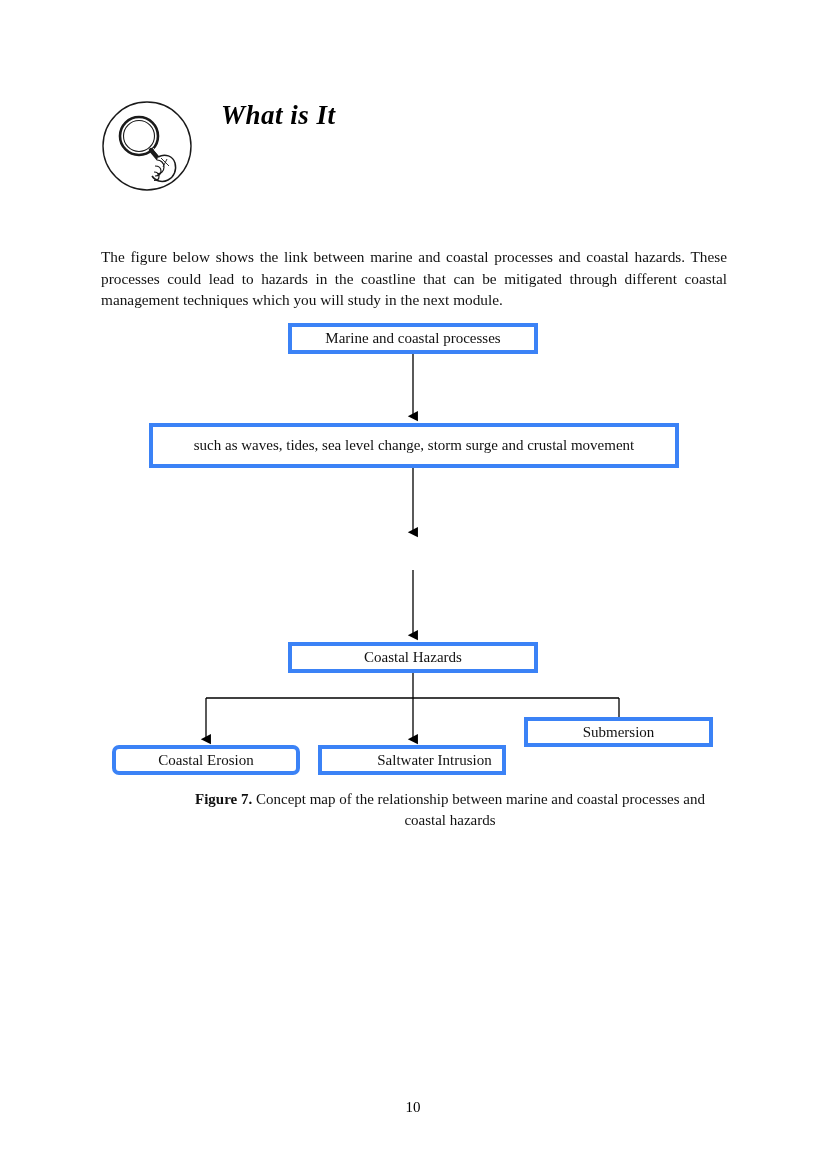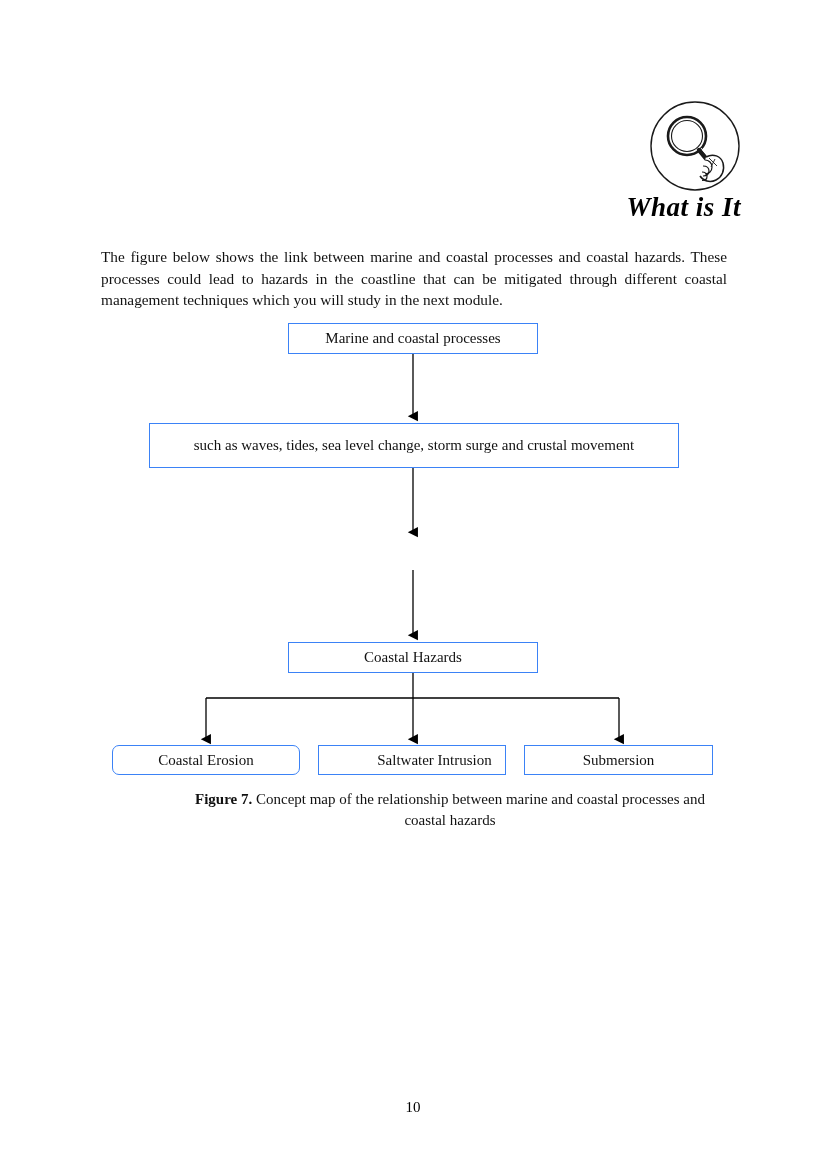--- a/index.html
+++ b/index.html
@@ -21,22 +21,21 @@
   }
 
   
   .header {
     position: absolute;
     left: 101px;
     top: 100px;
     width: 640px;
     height: 102px;
     display: flex;
-    align-items: flex-end;
-    flex-direction: column;
+    align-items: flex-start;
   }
   .badge-icon {
     width: 92px;
     height: 92px;
     flex: 0 0 92px;
   }
   .header-title {
     margin-left: 28px;
     font-family: "Liberation Serif", "DejaVu Serif", serif;
     font-weight: bold;
@@ -65,39 +64,39 @@
     position: absolute;
     left: 0;
     top: 0;
     width: 826px;
     height: 1169px;
     pointer-events: none;
   }
   .fc-box {
     position: absolute;
     box-sizing: border-box;
-    border: 1px solid #3b82f6;
+    border: 4px solid #3b82f6;
     background: #ffffff;
     display: flex;
     align-items: center;
     justify-content: center;
     text-align: left;
     font-size: 15px;
     line-height: 19px;
     color: #111111;
     pointer-events: auto;
   }
 
   #box-processes   { left: 288px; top: 323px; width: 250px; height: 31px; }
   #box-such-as     { left: 149px; top: 423px; width: 530px; height: 45px; padding: 0 4px; }
   #box-effects     { left: 226px; top: 539px; width: 375px; height: 31px; }
   #box-hazards     { left: 288px; top: 642px; width: 250px; height: 31px; }
   #box-erosion     { left: 112px; top: 745px; width: 188px; height: 30px; border-radius: 7px; }
   #box-saltwater   { left: 318px; top: 745px; width: 188px; height: 30px; padding-left: 45px; }
-  #box-submersion  { left: 524px; top: 745px; width: 189px; height: 30px; }
+  #box-submersion  { left: 524px; top: 717px; width: 189px; height: 30px; }
 
   .connectors {
     position: absolute;
     left: 0;
     top: 0;
     width: 826px;
     height: 1169px;
   }
 
   

